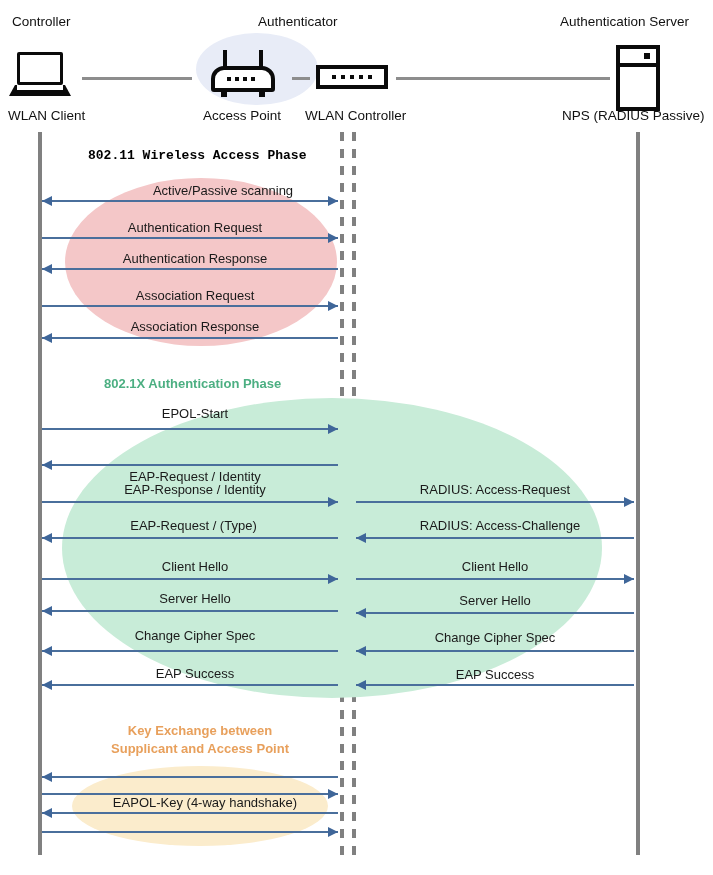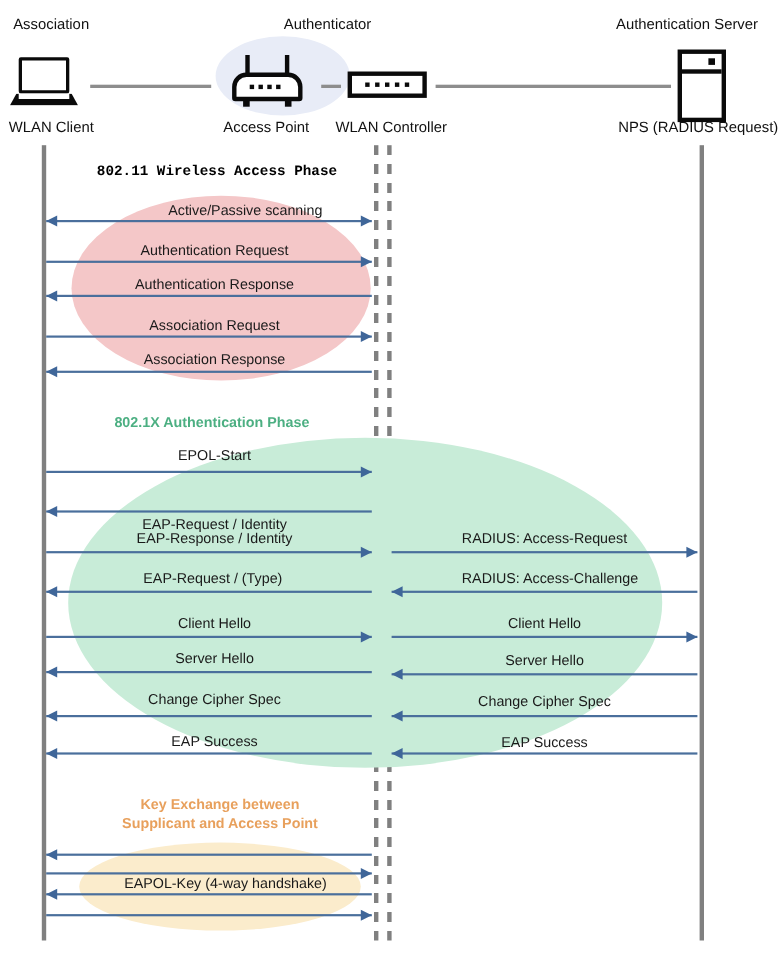--- a/index.html
+++ b/index.html
@@ -184,21 +184,21 @@
     transform: translateX(-50%);
   }
 </style>
 </head>
 <body>
 
 <div id="stage">
 
   <div class="auth-blob"></div>
 
-  <div class="role-label" style="left:12px; top:14px;">Association</div>
+  <div class="role-label" style="left:12px; top:14px;">Controller</div>
   <div class="role-label" style="left:258px; top:14px;">Authenticator</div>
   <div class="role-label" style="left:560px; top:14px;">Authentication Server</div>
 
   <div class="hlink" style="left:82px; top:77px; width:110px;"></div>
   <div class="hlink" style="left:292px; top:77px; width:18px;"></div>
   <div class="hlink" style="left:396px; top:77px; width:214px;"></div>
 
   <div class="icon" style="left:9px; top:52px; width:62px; height:46px;">
     <div class="laptop-screen"></div>
     <div class="laptop-base"></div>
@@ -232,21 +232,21 @@
 
   <div class="icon" style="left:616px; top:45px; width:44px; height:66px;">
     <div class="srv-outer"></div>
     <div class="srv-div"></div>
     <div class="srv-led"></div>
   </div>
 
   <div class="node-label" style="left:8px; top:108px;">WLAN Client</div>
   <div class="node-label" style="left:203px; top:108px;">Access Point</div>
   <div class="node-label" style="left:305px; top:108px;">WLAN Controller</div>
-  <div class="node-label" style="left:562px; top:108px;">NPS (RADIUS Request)</div>
+  <div class="node-label" style="left:562px; top:108px;">NPS (RADIUS Passive)</div>
 
   <div class="lifeline" style="left:38px; top:132px; height:723px;"></div>
   <div class="lifeline-dashed" style="left:340px; top:132px; height:723px;"></div>
   <div class="lifeline-dashed" style="left:352px; top:132px; height:723px;"></div>
   <div class="lifeline" style="left:636px; top:132px; height:723px;"></div>
 
   <div class="phase-blob blob-80211" style="left:65px; top:178px; width:272px; height:168px;"></div>
   <div class="phase-blob blob-8021x" style="left:62px; top:398px; width:540px; height:300px;"></div>
   <div class="phase-blob blob-key" style="left:72px; top:766px; width:256px; height:80px;"></div>
 

